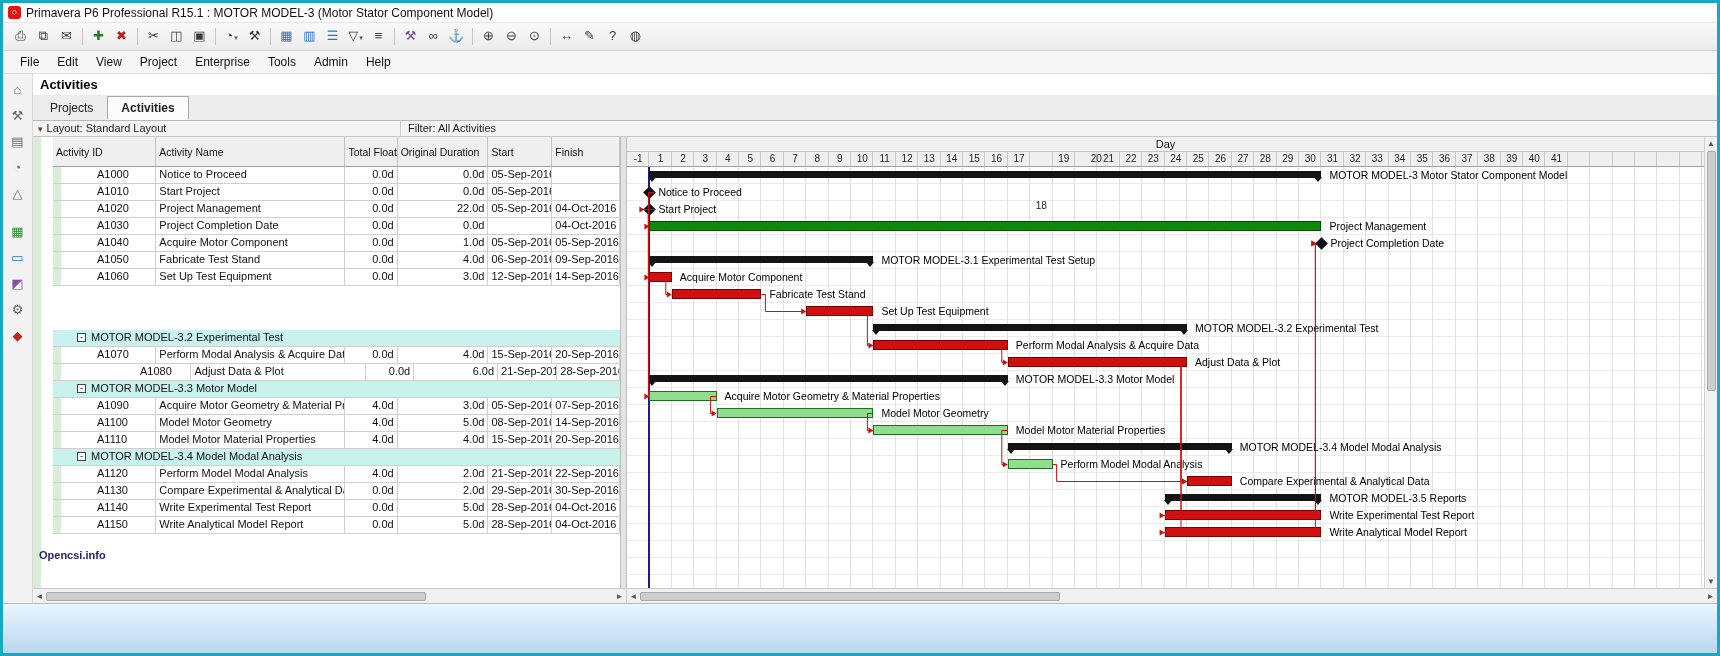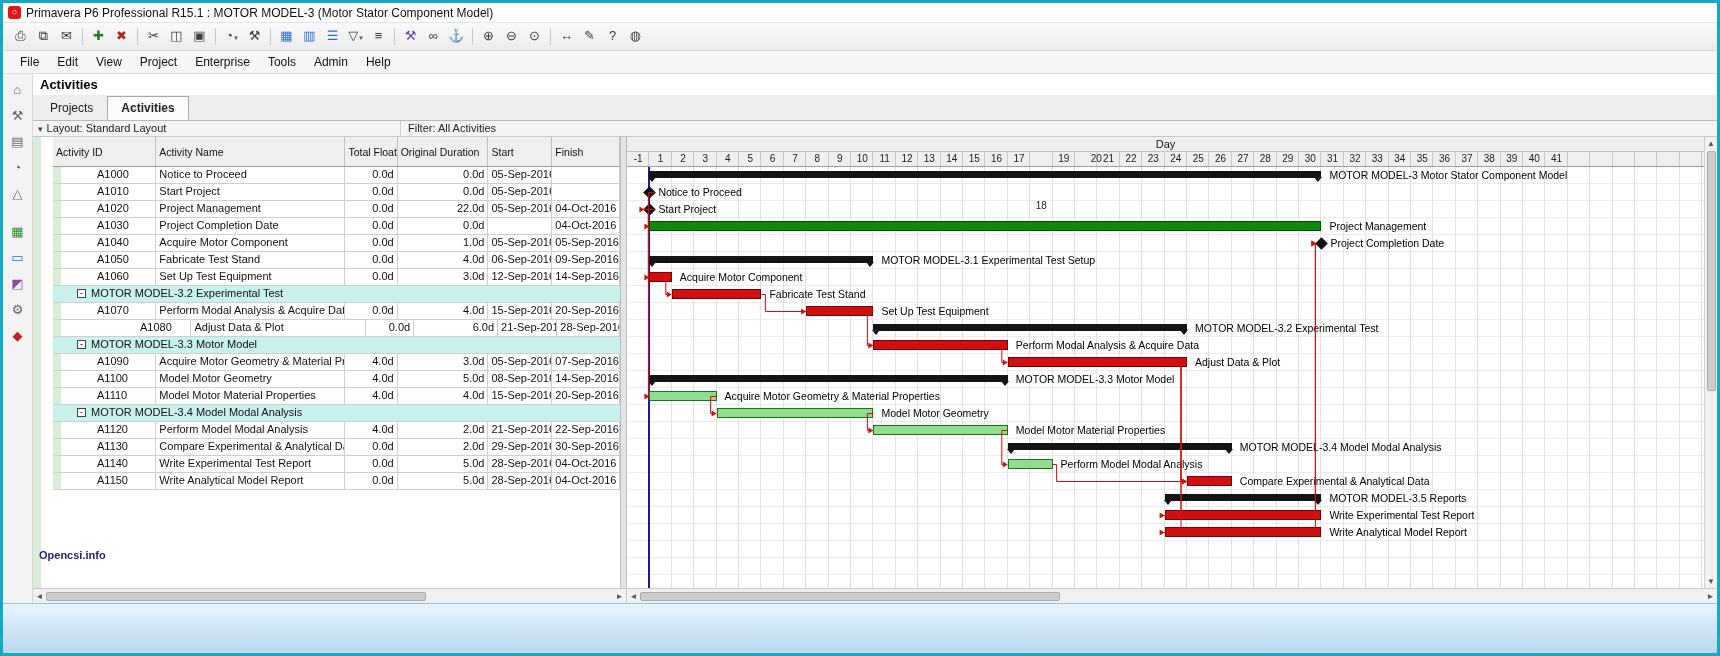--- a/index.html
+++ b/index.html
@@ -220,21 +220,21 @@
                 <div class="td" style="width: 70px;">09-Sep-2016</div>
               </div>
               <div class="trow activity">
                 <div class="td" style="width: 107px;"><span style="padding-left: 41px;">A1060</span></div>
                 <div class="td" style="width: 196px;">Set Up Test Equipment</div>
                 <div class="td num" style="width: 54px;">0.0d</div>
                 <div class="td num" style="width: 94px;">3.0d</div>
                 <div class="td" style="width: 66px;">12-Sep-2016</div>
                 <div class="td" style="width: 70px;">14-Sep-2016</div>
               </div>
-              <div class="trow wbs" style="background: rgb(201, 242, 239);">
+              <div class="trow wbs" style="background: rgb(201, 242, 239); margin-top: 44px;">
                 <div class="td full"><span class="expand" style="margin-left: 21px;">-</span><span>MOTOR MODEL-3.2  Experimental Test</span></div>
               </div>
               <div class="trow activity">
                 <div class="td" style="width: 107px;"><span style="padding-left: 41px;">A1070</span></div>
                 <div class="td" style="width: 196px;">Perform Modal Analysis &amp; Acquire Data</div>
                 <div class="td num" style="width: 54px;">0.0d</div>
                 <div class="td num" style="width: 94px;">4.0d</div>
                 <div class="td" style="width: 66px;">15-Sep-2016</div>
                 <div class="td" style="width: 70px;">20-Sep-2016</div>
               </div>

